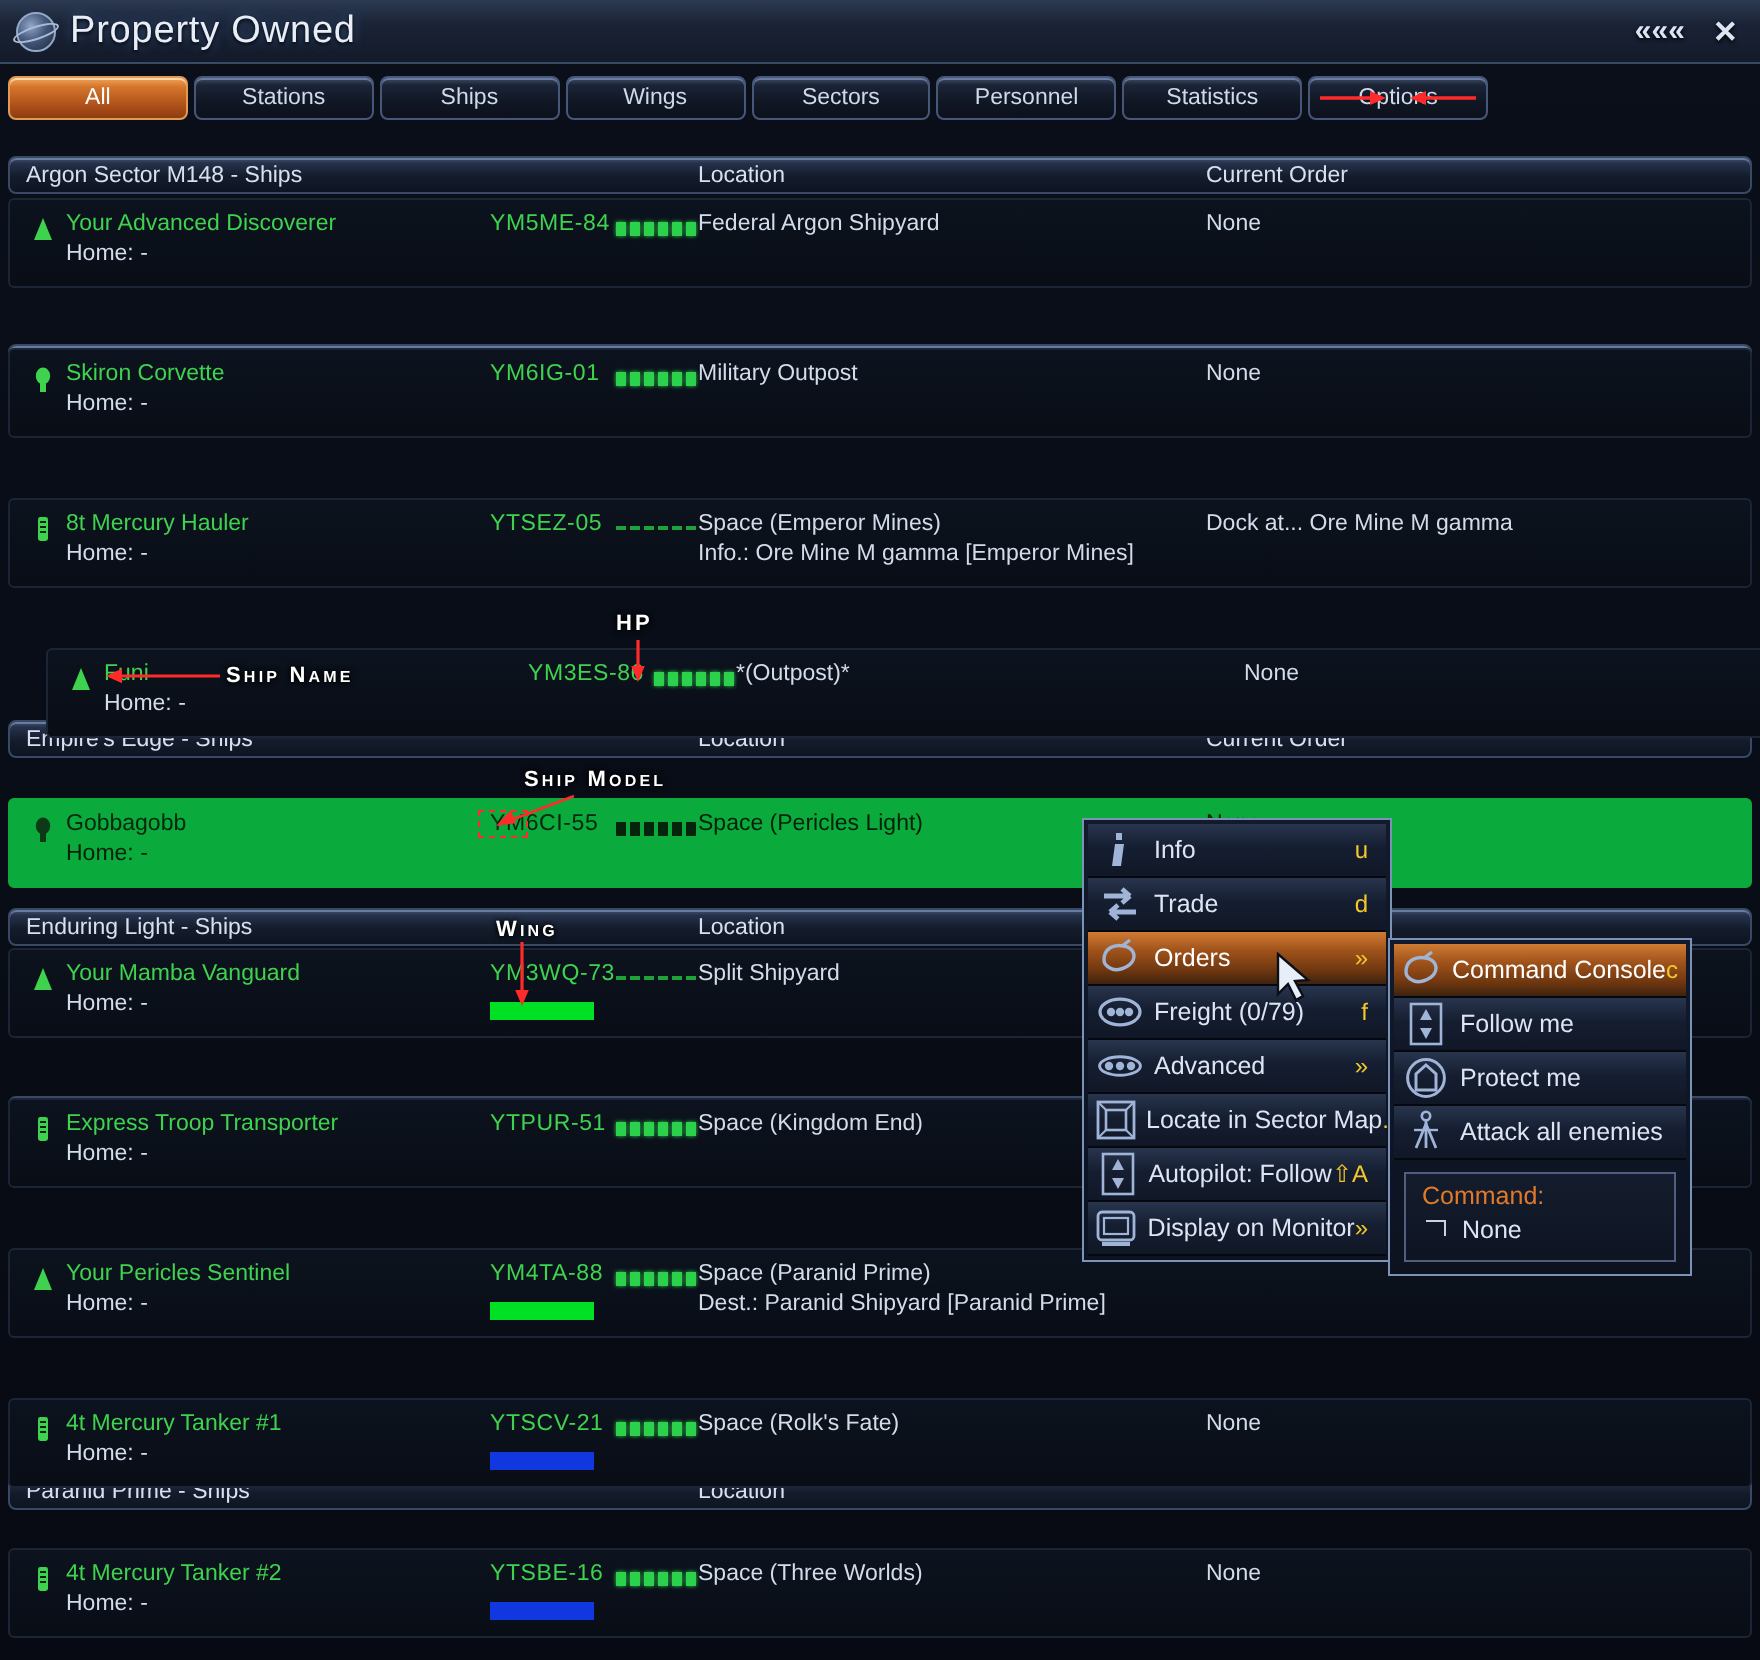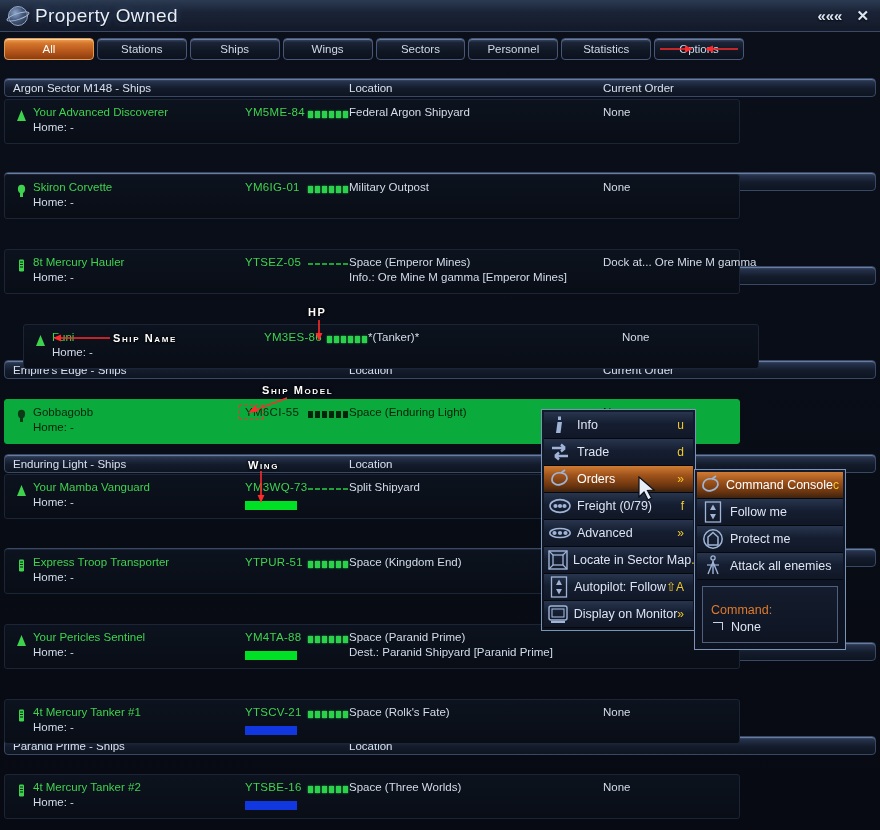--- a/index.html
+++ b/index.html
@@ -68,21 +68,21 @@
     border:1px solid #394865;
     box-shadow: inset 0 1px 0 #687c9f;
     color:#d7e0ef; font-size:11.5px;
     display:flex; align-items:center; position:relative;
   }
   .grp-head .c-name { padding-left:8px; }
   .grp-head .c-loc { position:absolute; left:344px; }
   .grp-head .c-ord { position:absolute; left:598px; }
 
   .row {
-    position:absolute; left:4px; width:736px; height:45px;
+    position:absolute; left:4px; width:872px; height:45px;
     background: linear-gradient(180deg,#0d131e 0%,#080d16 100%);
     border:1px solid #1b2troke; border:1px solid #1b2536;
     border-radius:3px;
   }
   .row.sel { background:#0aab3c; border:1px solid #0aab3c; }
   .ship-icon { position:absolute; left:11px; top:8px; width:11px; height:13px; }
   .ship-name { position:absolute; left:28px; top:6px; font-size:11.5px; color:#3fd24f; white-space:nowrap; }
   .row.sel .ship-name { color:#07250f; }
   .home { position:absolute; left:28px; top:21px; font-size:11.5px; color:#d3dcea; }
   .row.sel .home { color:#062008; }
@@ -127,21 +127,21 @@
   .mitem.hl {
     background: linear-gradient(180deg,#cf7b33 0%,#a0531b 35%,#6d360f 75%,#3d2310 100%);
     color:#fff;
   }
   .mitem .mi-icon { width:26px; height:22px; margin:0 4px 0 3px; display:flex; align-items:center; justify-content:center; }
   .mitem .mi-label { flex:1; white-space:nowrap; }
   .mitem .mi-key { color:#f2c829; font-size:12px; padding-right:9px; white-space:nowrap; }
   .cmdbox {
     margin:6px 5px 4px 5px; border:1px solid #4f5f7d;
     background: linear-gradient(180deg,#141c2d 0%,#0e1422 100%);
-    padding:16px 8px 8px 8px;
+    padding:4px 8px 8px 8px;
   }
   .cmdbox .cl { color:#e07a2a; font-size:12.5px; }
   .cmdbox .cv { color:#dde5f2; font-size:12.5px; margin-top:3px; padding-left:20px; position:relative; }
   .cmdbox .cv .mk {
     position:absolute; left:2px; top:2px; width:10px; height:8px;
     border-top:1px solid #c9d3e4; border-right:1px solid #c9d3e4;
   }
   .cursor { position:absolute; z-index:70; }
 </style>
 </head>
@@ -288,21 +288,21 @@
         <span class="home">Home: -</span>
         <span class="sid">YM3ES-86</span>
         <span class="hpbar ">
           <i></i>
           <i></i>
           <i></i>
           <i></i>
           <i></i>
           <i></i>
         </span>
-        <span class="loc">*(Tanker)*</span>
+        <span class="loc">*(Outpost)*</span>
         <span class="ord">None</span>
       </div>
       <div class="group grp-head" style="top: 312px;">
         <span class="c-name">Enduring Light - Ships</span>
         <span class="c-loc">Location</span>
         <span class="c-ord">Current Order</span>
       </div>
       <div class="row sel" style="top: 333px;">
         <span class="ship-icon"><svg width="11" height="13" viewBox="0 0 11 13">
             <ellipse cx="5.5" cy="5" rx="3.6" ry="4.2" fill="#0c3a16"></ellipse>
@@ -312,21 +312,21 @@
         <span class="home">Home: -</span>
         <span class="sid">YM6CI-55</span>
         <span class="hpbar ">
           <i></i>
           <i></i>
           <i></i>
           <i></i>
           <i></i>
           <i></i>
         </span>
-        <span class="loc">Space (Enduring Light)</span>
+        <span class="loc">Space (Pericles Light)</span>
         <span class="ord">None</span>
       </div>
       <div class="group grp-head" style="top: 387px;">
         <span class="c-name">Family Pride - Ships</span>
         <span class="c-loc">Location</span>
       </div>
       <div class="row" style="top: 408px;">
         <span class="ship-icon"><svg width="11" height="13" viewBox="0 0 11 13">
             <polygon points="5.5,1 10,12 1,12" fill="#3fd24f"></polygon>
           </svg></span>

